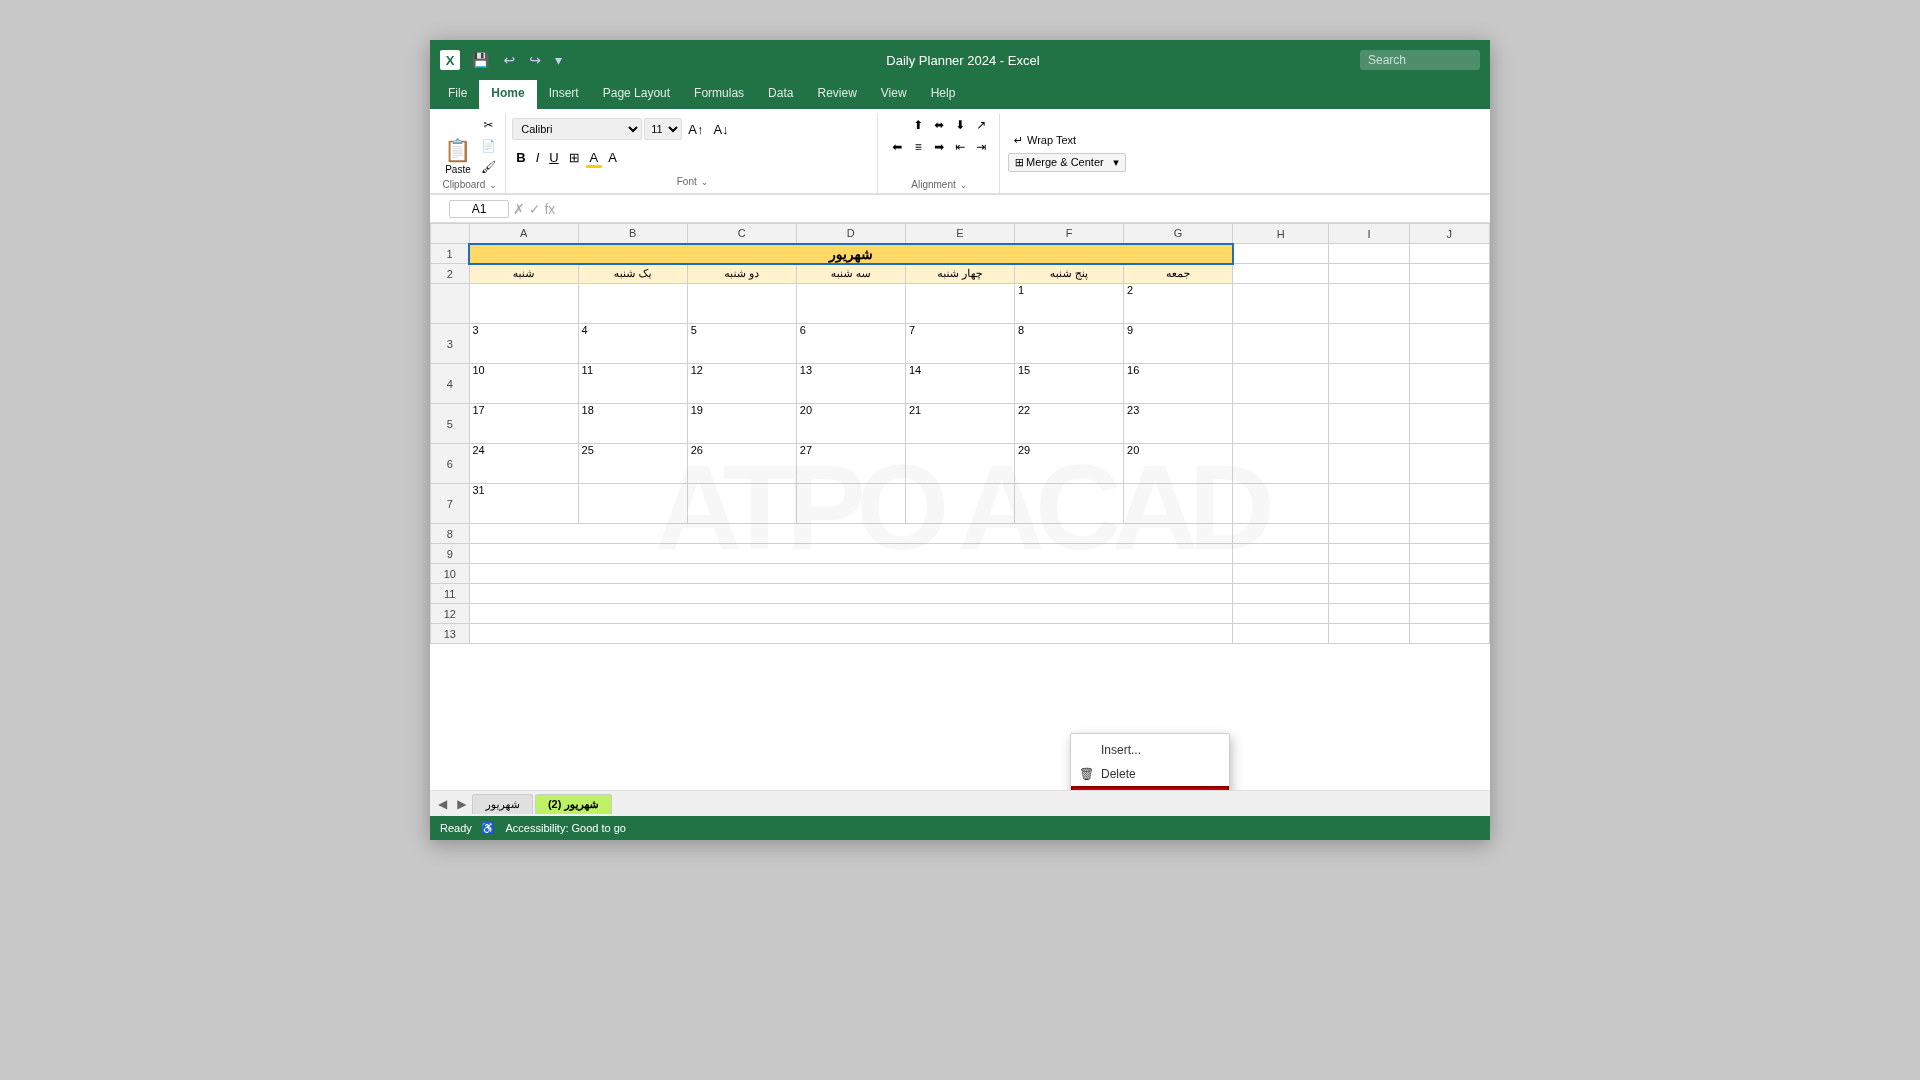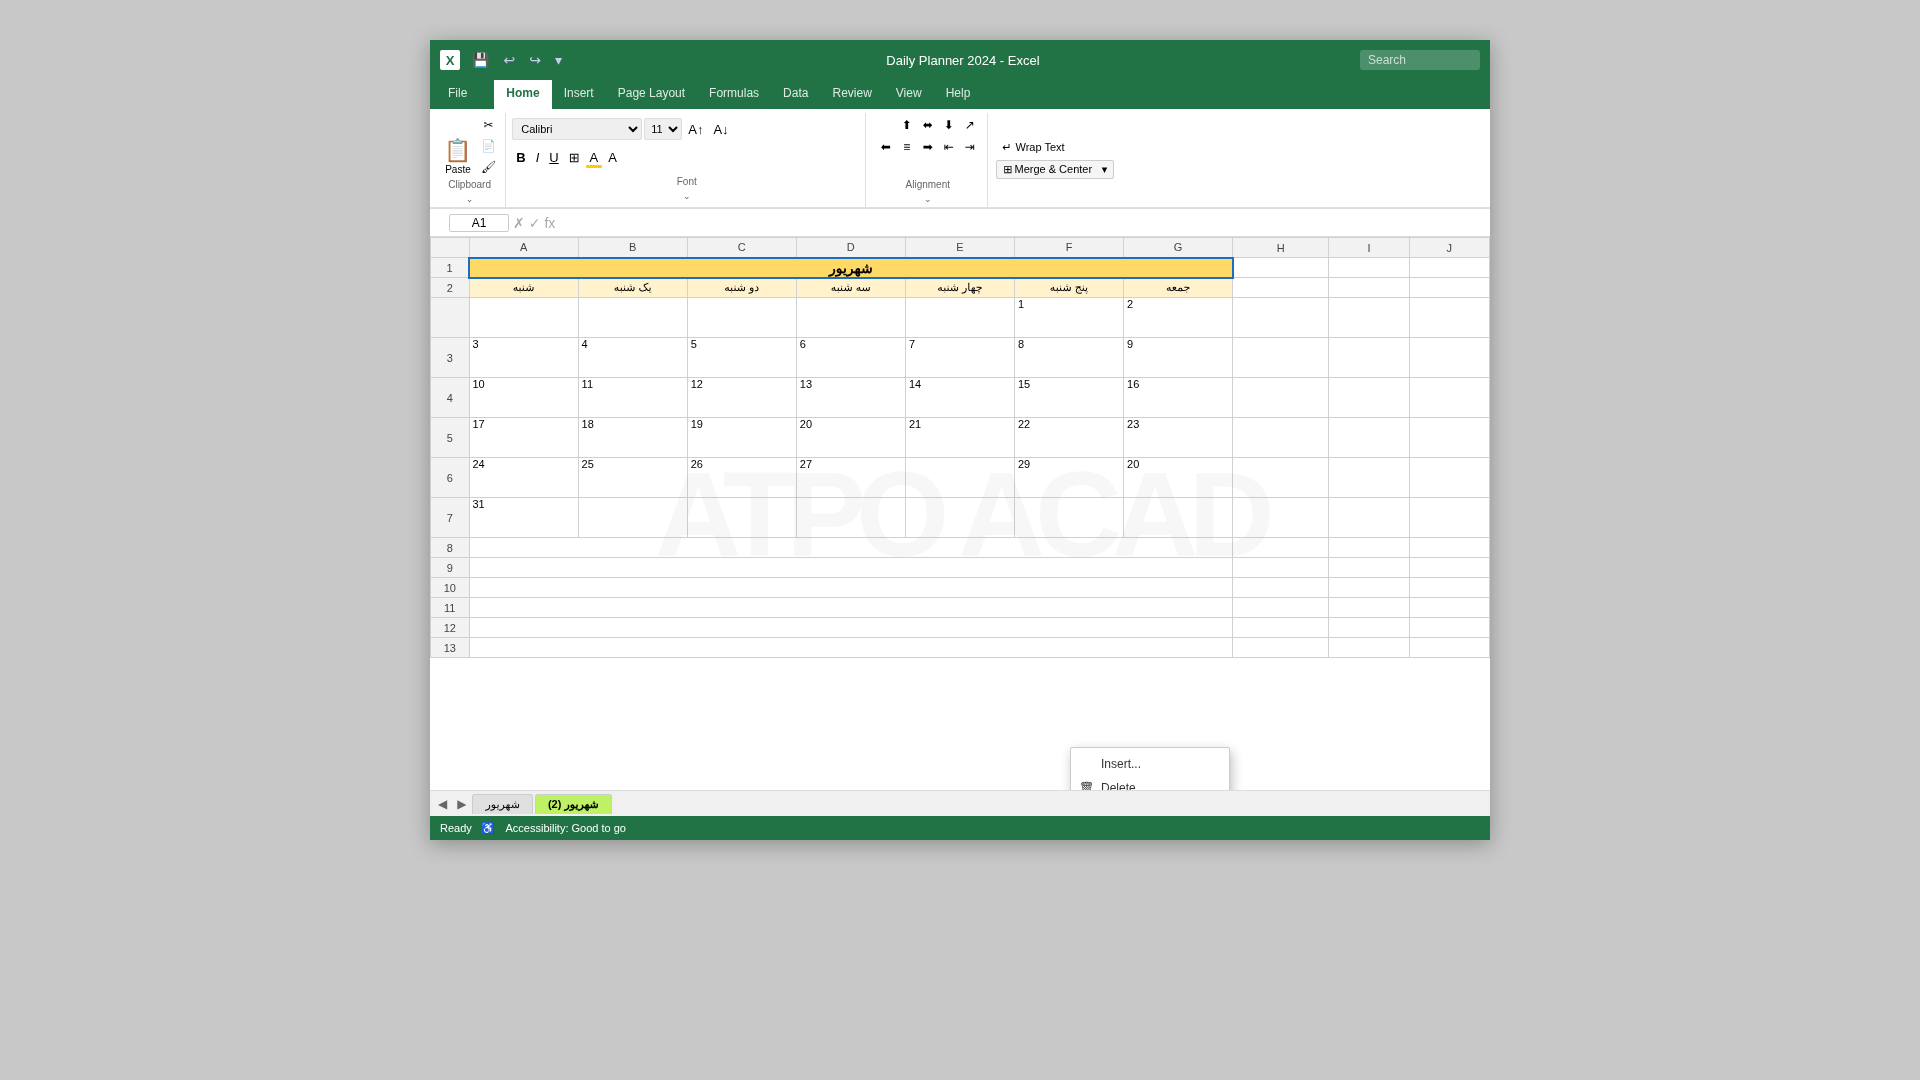--- a/index.html
+++ b/index.html
@@ -89,21 +89,20 @@
       font-size: 12px;
       color: rgba(255,255,255,0.85);
       cursor: pointer;
       border-bottom: 3px solid transparent;
     }
     .ribbon-tab.active {
       background: #fff;
       color: #217346;
       font-weight: 600;
       border-bottom: 3px solid #fff;
-      margin-left: 15px;
     }
     .ribbon-content {
       display: flex;
       align-items: stretch;
       padding: 4px 4px 0 4px;
       gap: 2px;
       border-bottom: 1px solid #e0e0e0;
     }
     .ribbon-group {
       display: flex;
@@ -123,21 +122,20 @@
     .ribbon-group-label {
       font-size: 10px;
       color: #666;
       text-align: center;
       padding: 2px 0 1px;
       display: flex;
       align-items: center;
       gap: 4px;
       width: 100%;
       justify-content: center;
-      flex-direction: column;
     }
     .ribbon-btn-large {
       display: flex;
       flex-direction: column;
       align-items: center;
       padding: 2px 4px;
       cursor: pointer;
       border-radius: 2px;
       min-width: 36px;
     }

